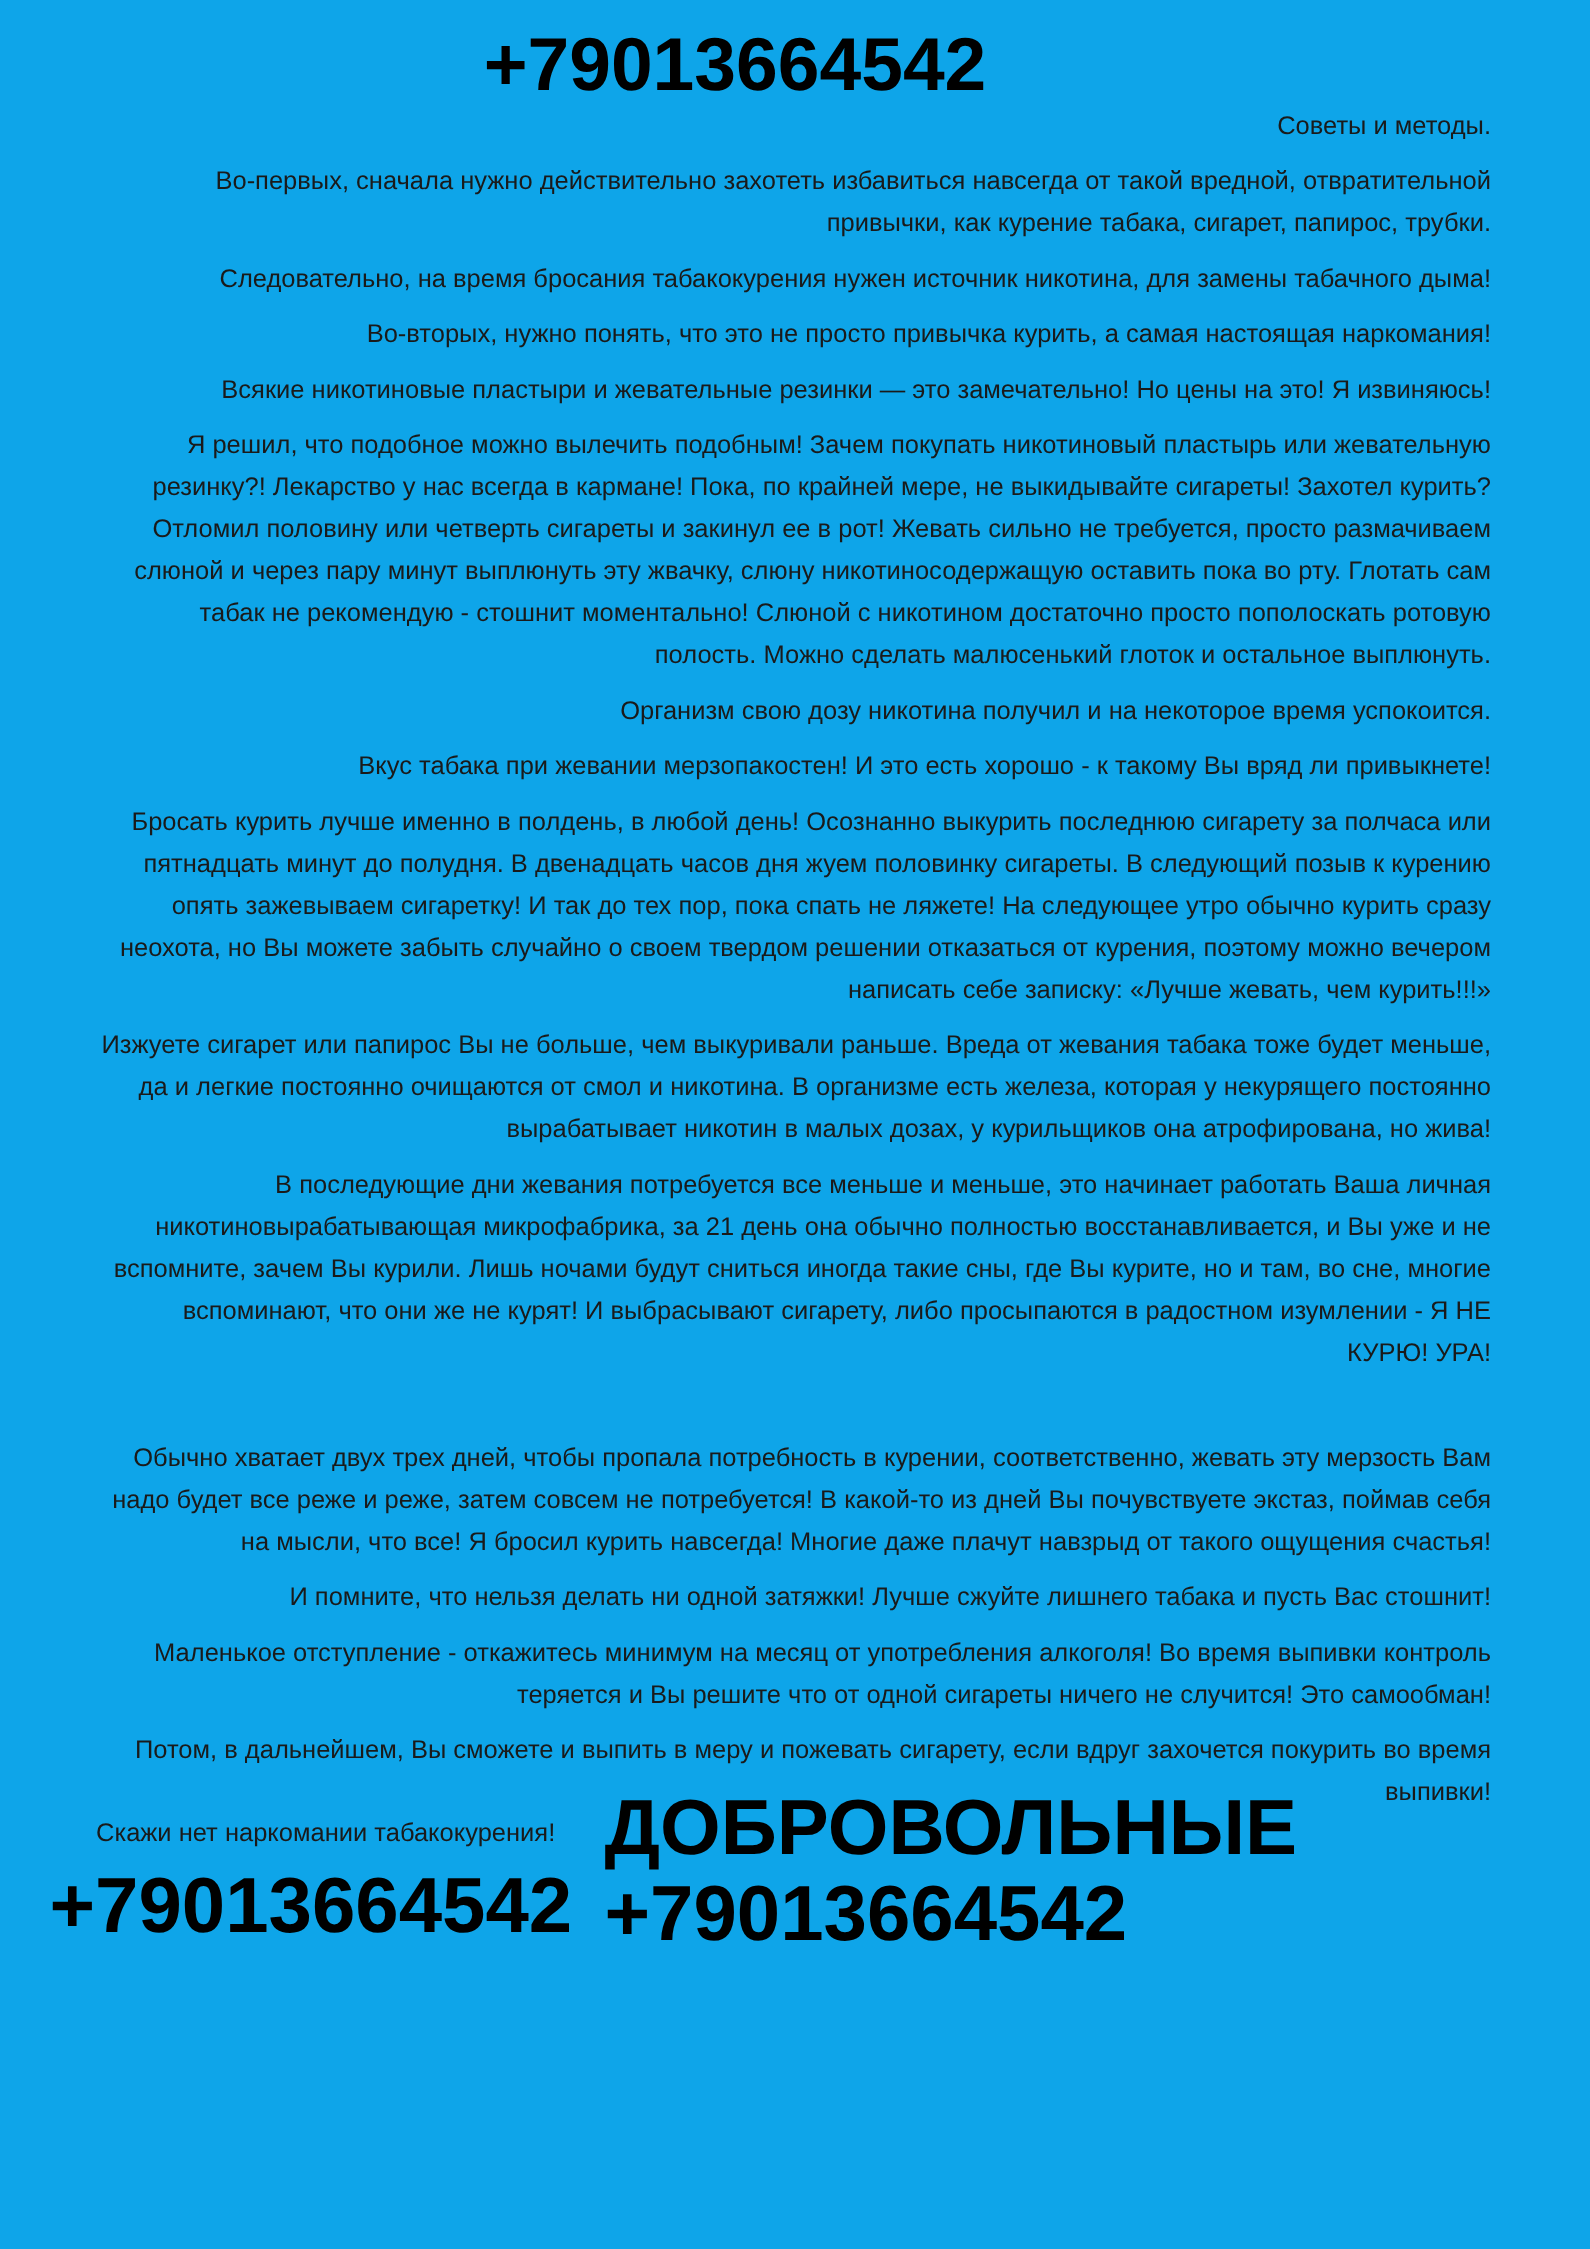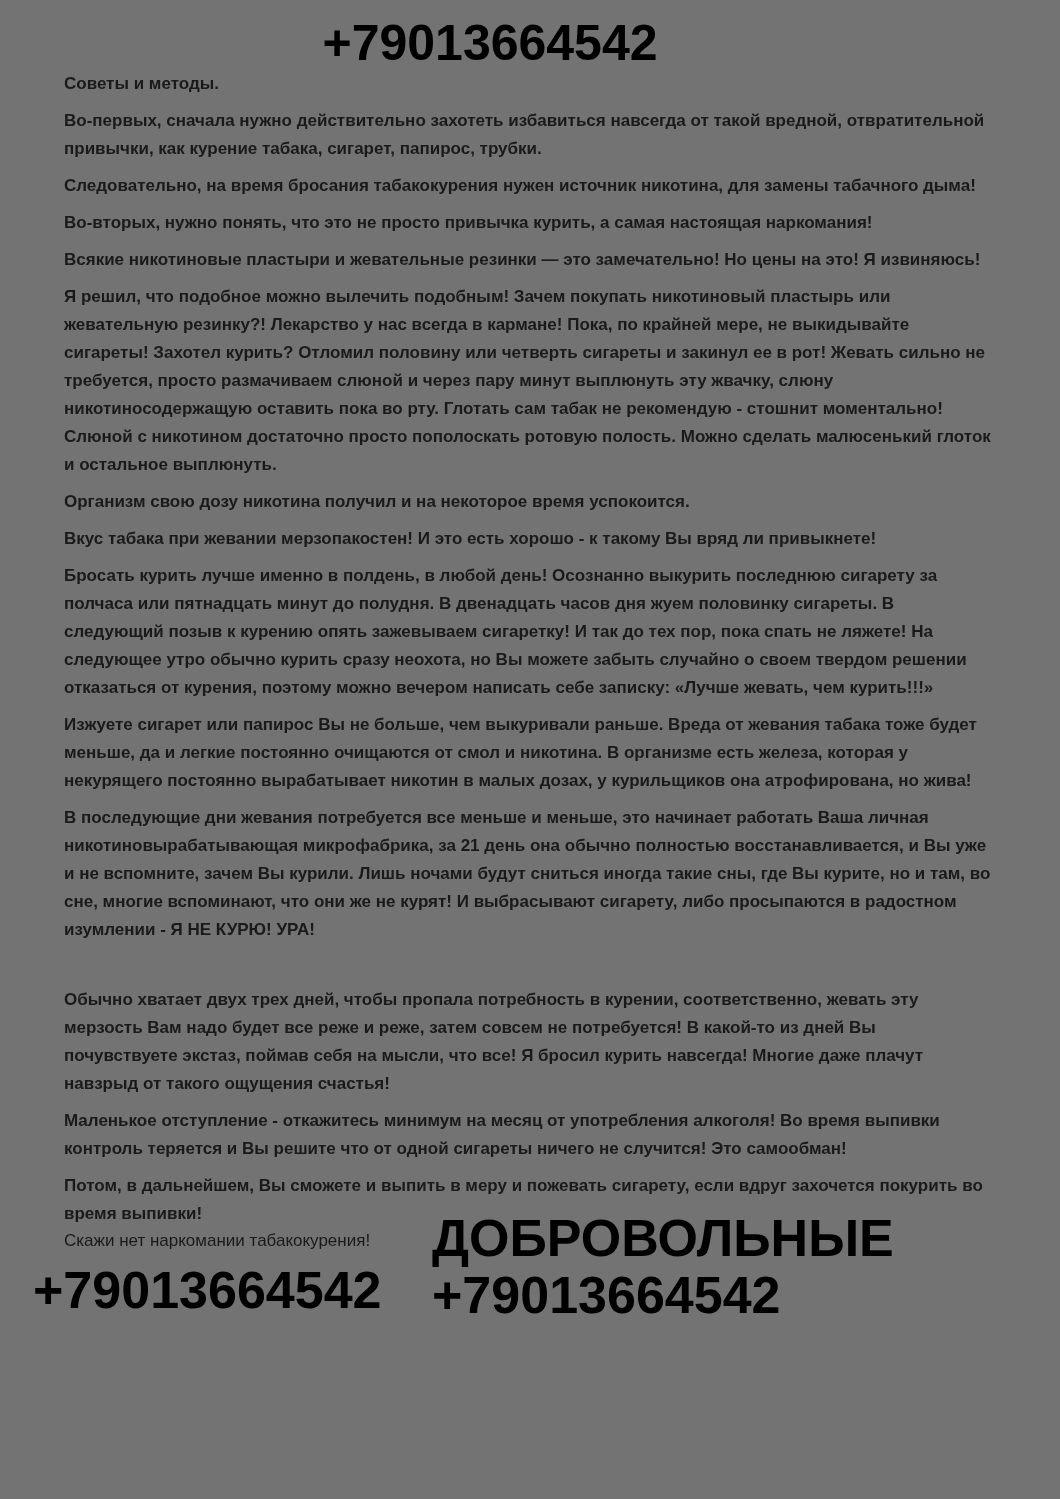--- a/index.html
+++ b/index.html
@@ -4,41 +4,42 @@
 <style>
   html, body {
     margin: 0;
     padding: 0;
     background: #ffffff;
   }
   .page {
     position: relative;
     width: 1060px;
     height: 1499px;
-    background: #737373;
+    background: #0ea5e9;
     color: #1a1a1a;
     font-family: "Liberation Sans", "DejaVu Sans", sans-serif;
     overflow: hidden;
   }
   .header-phone {
     margin: 18px auto 2px auto;
     width: fit-content;
     transform: translateX(-40px);
     font-size: 50px;
     line-height: 50px;
     font-weight: bold;
     color: #000000;
     white-space: nowrap;
   }
   .body-p {
     margin: 0 0 9px 64px;
     width: 930px;
     font-size: 17px;
     line-height: 28px;
-    font-weight: bold;
+    font-weight: normal;
+    text-align: right;
   }
   .extra-gap {
     margin-top: 42px;
   }
   .footer {
     position: relative;
     height: 244px;
   }
   .footer-slogan {
     position: absolute;
@@ -55,21 +56,21 @@
     left: 33px;
     font-size: 52px;
     line-height: 53px;
     font-weight: bold;
     color: #000000;
     white-space: nowrap;
   }
   .donation-block {
     position: absolute;
     top: -27px;
-    left: 432px;
+    left: 403px;
     font-size: 52px;
     line-height: 57px;
     font-weight: bold;
     color: #000000;
     white-space: nowrap;
   }
 </style>
 </head>
 <body>
 
@@ -82,20 +83,21 @@
   <p class="body-p">Следовательно, на время бросания табакокурения нужен источник никотина, для замены табачного дыма!</p>
   <p class="body-p">Во-вторых, нужно понять, что это не просто привычка курить, а самая настоящая наркомания!</p>
   <p class="body-p">Всякие никотиновые пластыри и жевательные резинки — это замечательно! Но цены на это! Я извиняюсь!</p>
   <p class="body-p">Я решил, что подобное можно вылечить подобным! Зачем покупать никотиновый пластырь или жевательную резинку?! Лекарство у нас всегда в кармане! Пока, по крайней мере, не выкидывайте сигареты! Захотел курить? Отломил половину или четверть сигареты и закинул ее в рот! Жевать сильно не требуется, просто размачиваем слюной и через пару минут выплюнуть эту жвачку, слюну никотиносодержащую оставить пока во рту. Глотать сам табак не рекомендую - стошнит моментально! Слюной с никотином достаточно просто пополоскать ротовую полость. Можно сделать малюсенький глоток и остальное выплюнуть.</p>
   <p class="body-p">Организм свою дозу никотина получил и на некоторое время успокоится.</p>
   <p class="body-p">Вкус табака при жевании мерзопакостен! И это есть хорошо - к такому Вы вряд ли привыкнете!</p>
   <p class="body-p">Бросать курить лучше именно в полдень, в любой день! Осознанно выкурить последнюю сигарету за полчаса или пятнадцать минут до полудня. В двенадцать часов дня жуем половинку сигареты. В следующий позыв к курению опять зажевываем сигаретку! И так до тех пор, пока спать не ляжете! На следующее утро обычно курить сразу неохота, но Вы можете забыть случайно о своем твердом решении отказаться от курения, поэтому можно вечером написать себе записку: «Лучше жевать, чем курить!!!»</p>
   <p class="body-p">Изжуете сигарет или папирос Вы не больше, чем выкуривали раньше. Вреда от жевания табака тоже будет меньше, да и легкие постоянно очищаются от смол и никотина. В организме есть железа, которая у некурящего постоянно вырабатывает никотин в малых дозах, у курильщиков она атрофирована, но жива!</p>
   <p class="body-p">В последующие дни жевания потребуется все меньше и меньше, это начинает работать Ваша личная никотиновырабатывающая микрофабрика, за 21 день она обычно полностью восстанавливается, и Вы уже и не вспомните, зачем Вы курили. Лишь ночами будут сниться иногда такие сны, где Вы курите, но и там, во сне, многие вспоминают, что они же не курят! И выбрасывают сигарету, либо просыпаются в радостном изумлении - Я НЕ КУРЮ! УРА!</p>
   <p class="body-p extra-gap">Обычно хватает двух трех дней, чтобы пропала потребность в курении, соответственно, жевать эту мерзость Вам надо будет все реже и реже, затем совсем не потребуется! В какой-то из дней Вы почувствуете экстаз, поймав себя на мысли, что все! Я бросил курить навсегда! Многие даже плачут навзрыд от такого ощущения счастья!</p>
+  <p class="body-p">И помните, что нельзя делать ни одной затяжки! Лучше сжуйте лишнего табака и пусть Вас стошнит!</p>
   <p class="body-p">Маленькое отступление - откажитесь минимум на месяц от употребления алкоголя! Во время выпивки контроль теряется и Вы решите что от одной сигареты ничего не случится! Это самообман!</p>
   <p class="body-p">Потом, в дальнейшем, Вы сможете и выпить в меру и пожевать сигарету, если вдруг захочется покурить во время выпивки!</p>
 
   <div class="footer">
     <p class="footer-slogan">Скажи нет наркомании табакокурения!</p>
 
     <div class="big-phone-left">+79013664542</div>
 
     <div class="donation-block">
       <div class="donation-line">ДОБРОВОЛЬНЫЕ</div>

